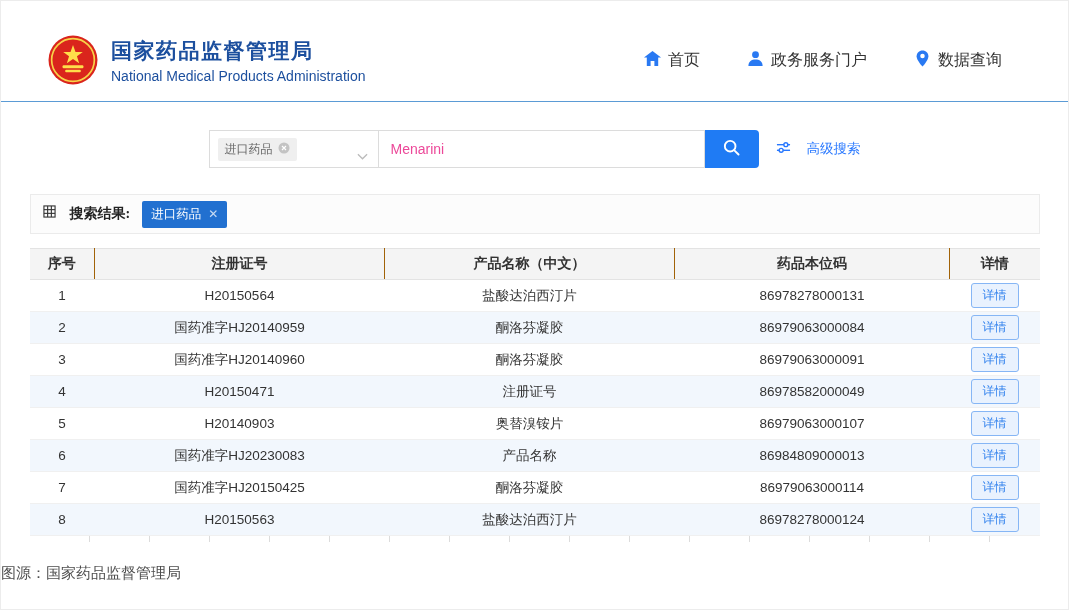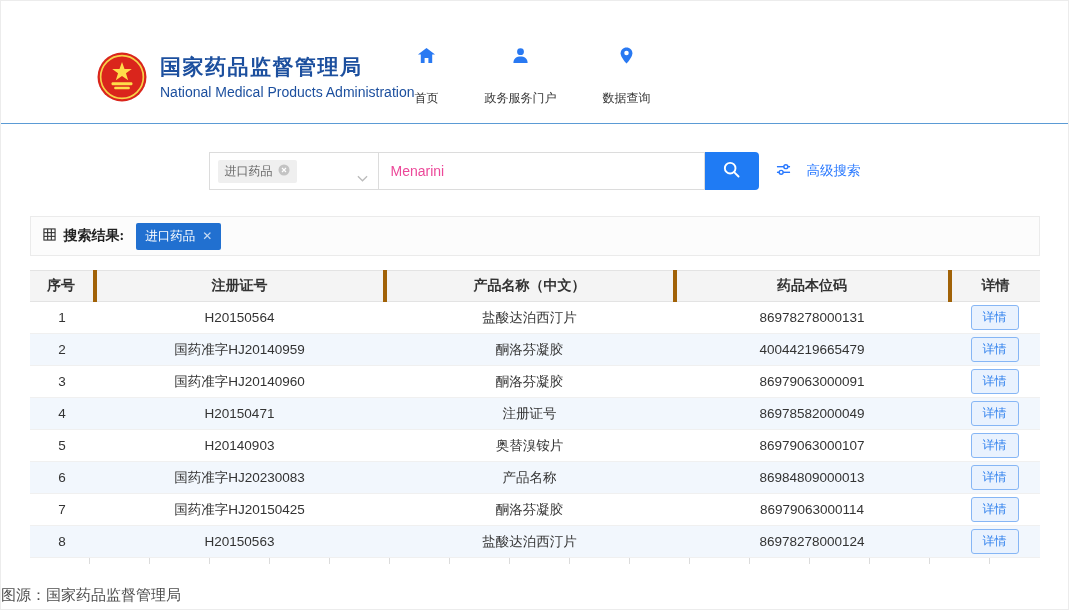--- a/index.html
+++ b/index.html
@@ -5,29 +5,29 @@
   * { box-sizing: border-box; margin: 0; padding: 0; }
   html, body { background: #fff; }
   body {
     width: 1069px; height: 610px;
     font-family: "Liberation Sans", "DejaVu Sans", sans-serif;
     color: #333;
   }
   .page { width: 1069px; height: 610px; background: #fff; border: 1px solid #ececec; overflow: hidden; }
 
   
-  .header { display: flex; align-items: center; justify-content: flex-start; padding: 34px 66px 16px 96px; margin-top: 11px; }
+  .header { display: flex; align-items: center; justify-content: space-between; padding: 34px 66px 16px 47px; }
   .header-left { display: flex; align-items: center; }
   .logo { width: 50px; height: 50px; flex: 0 0 auto; }
   .brand { margin-left: 13px; }
   .brand-cn { font-size: 21px; font-weight: bold; color: #1c4f9e; letter-spacing: 1.5px; }
   .brand-en { font-size: 14px; color: #1c4f9e; margin-top: 3px; }
   .section-title { display: flex; align-items: center; gap: 7px; margin-left: 55px; font-size: 21px; color: #2e2e2e; font-weight: 500; }
   .nav { display: flex; gap: 46px; }
-  .nav-item { display: flex; flex-direction: column; align-items: center; gap: 22px; font-size: 12px; color: #333; cursor: pointer; }
+  .nav-item { display: flex; align-items: center; gap: 6px; font-size: 16px; color: #333; cursor: pointer; }
   .nav-item svg { width: 19px; height: 19px; }
   .divider { height: 1px; background: #5b9bd5; }
 
   
   .search-row { display: flex; justify-content: center; align-items: center; margin-top: 28px; }
   .search-group { display: flex; align-items: stretch; height: 38px; }
   .select {
     width: 170px; border: 1px solid #dcdcdc; background: #fff;
     display: flex; align-items: center; padding: 0 10px 0 8px; cursor: pointer; position: relative;
   }
@@ -47,34 +47,34 @@
   .search-btn svg { width: 19px; height: 19px; }
   .advanced { margin-left: 17px; display: flex; align-items: center; gap: 16px; color: #2878ff; font-size: 13.5px; cursor: pointer; }
   .advanced svg { width: 15px; height: 15px; }
 
   
   .results-bar {
     width: 1010px; margin: 26px auto 0; height: 40px;
     border: 1px solid #ebebeb; background: #fcfcfc;
     display: flex; align-items: center; gap: 12px; padding: 0 12px;
   }
-  .results-label { display: flex; align-items: center; gap: 8px; font-size: 14px; font-weight: bold; color: #222; font-family: Liberation Serif, serif; }
+  .results-label { display: flex; align-items: flex-start; gap: 14px; font-size: 14px; font-weight: bold; color: #222; font-family: Liberation Serif, serif; }
   .results-label svg { width: 13px; height: 13px; }
   .filter-tag {
     background: #2170d0; color: #fff; font-size: 12.5px; border-radius: 2px;
     padding: 5px 9px; display: flex; align-items: center; gap: 7px; cursor: pointer;
   }
   .filter-tag .x { opacity: .75; font-size: 12px; line-height: 1; cursor: pointer; }
 
   
   .table-wrap { width: 1010px; margin: 14px auto 0; }
   table { width: 100%; border-collapse: collapse; table-layout: fixed; }
   thead th {
     background: #f4f4f4; height: 31px; font-size: 14px; font-weight: bold; color: #333;
-    border-top: 1px solid #e3e3e3; border-bottom: 1px solid #e3e3e3; border-right: 4px solid #a16207;
+    border-top: 1px solid #e3e3e3; border-bottom: 1px solid #e3e3e3; border-right: 1px solid #a16207;
     text-align: center;
   }
   thead th:last-child { border-right: none; }
   tbody td { height: 32px; text-align: center; font-size: 13.5px; color: #333; border-bottom: 1px solid #f0f0f0; }
   tbody tr:nth-child(even) { background: #f2f7fd; }
   .detail-btn {
     background: #e9f2fe; border: 1px solid #86b6f5; color: #2f80ed;
     border-radius: 3px; font-size: 12px; padding: 3px 11px; cursor: pointer; font-family: inherit;
   }
   .table-ruler {
@@ -225,21 +225,21 @@
       <td>86978278000131</td>
       <td>
         <button class="detail-btn">详情</button>
       </td>
     </tr>
 
     <tr>
       <td>2</td>
       <td>国药准字HJ20140959</td>
       <td>酮洛芬凝胶</td>
-      <td>40044219665479</td>
+      <td>86979063000084</td>
       <td>
         <button class="detail-btn">详情</button>
       </td>
     </tr>
 
     <tr>
       <td>3</td>
       <td>国药准字HJ20140960</td>
       <td>酮洛芬凝胶</td>
       <td>86979063000091</td>

